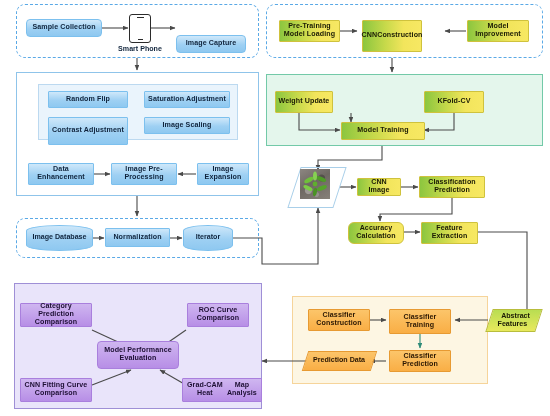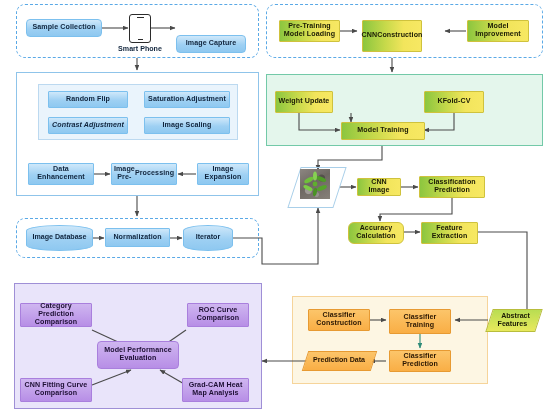--- a/index.html
+++ b/index.html
@@ -173,32 +173,32 @@
     <span>Model</span>
     <span>Improvement</span>
   </div>
 
   <div class="node n-blue" style="left:48px;top:91px;width:80px;height:17px;">
     <span>Random Flip</span>
   </div>
   <div class="node n-blue" style="left:144px;top:91px;width:86px;height:17px;">
     <span>Saturation Adjustment</span>
   </div>
-  <div class="node n-blue" style="left:48px;top:117px;width:80px;height:17px;font-style:italic;">
+  <div class="node n-blue" style="left:48px;top:117px;width:80px;height:28px;">
     <span>Contrast Adjustment</span>
   </div>
   <div class="node n-blue" style="left:144px;top:117px;width:86px;height:17px;">
     <span>Image Scaling</span>
   </div>
 
   <div class="node n-blue" style="left:28px;top:163px;width:66px;height:22px;flex-direction:column;">
     <span>Data</span>
     <span>Enhancement</span>
   </div>
-  <div class="node n-blue" style="left:111px;top:163px;width:66px;height:22px;">
+  <div class="node n-blue" style="left:111px;top:163px;width:66px;height:22px;flex-direction:column;">
     <span>Image Pre-</span>
     <span>Processing</span>
   </div>
   <div class="node n-blue" style="left:197px;top:163px;width:52px;height:22px;flex-direction:column;">
     <span>Image</span>
     <span>Expansion</span>
   </div>
 
   <div class="cyl" style="left:26px;top:225px;width:67px;height:26px;">
     <span>Image Database</span>
@@ -278,21 +278,21 @@
     <span>Comparison</span>
   </div>
   <div class="node n-purple" style="left:187px;top:303px;width:62px;height:24px;flex-direction:column;">
     <span>ROC Curve</span>
     <span>Comparison</span>
   </div>
   <div class="node n-purple" style="left:20px;top:378px;width:72px;height:24px;flex-direction:column;">
     <span>CNN Fitting Curve</span>
     <span>Comparison</span>
   </div>
-  <div class="node n-purple" style="left:182px;top:378px;width:67px;height:24px;flex-direction:column;">
+  <div class="node n-purple" style="left:182px;top:378px;width:80px;height:24px;flex-direction:row;">
     <span>Grad-CAM Heat</span>
     <span>Map Analysis</span>
   </div>
   <div class="node n-purple n-purple-r" style="left:97px;top:341px;width:82px;height:28px;flex-direction:column;">
     <span>Model Performance</span>
     <span>Evaluation</span>
   </div>
 
 </div>
 

